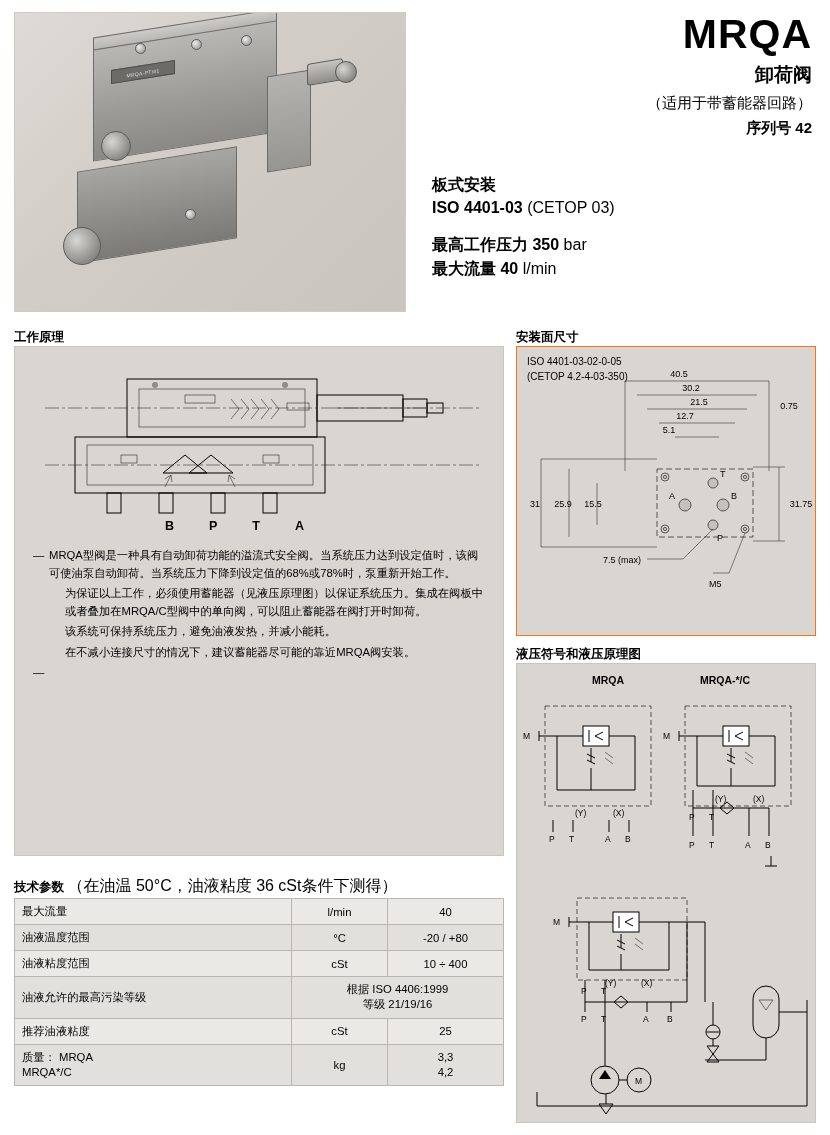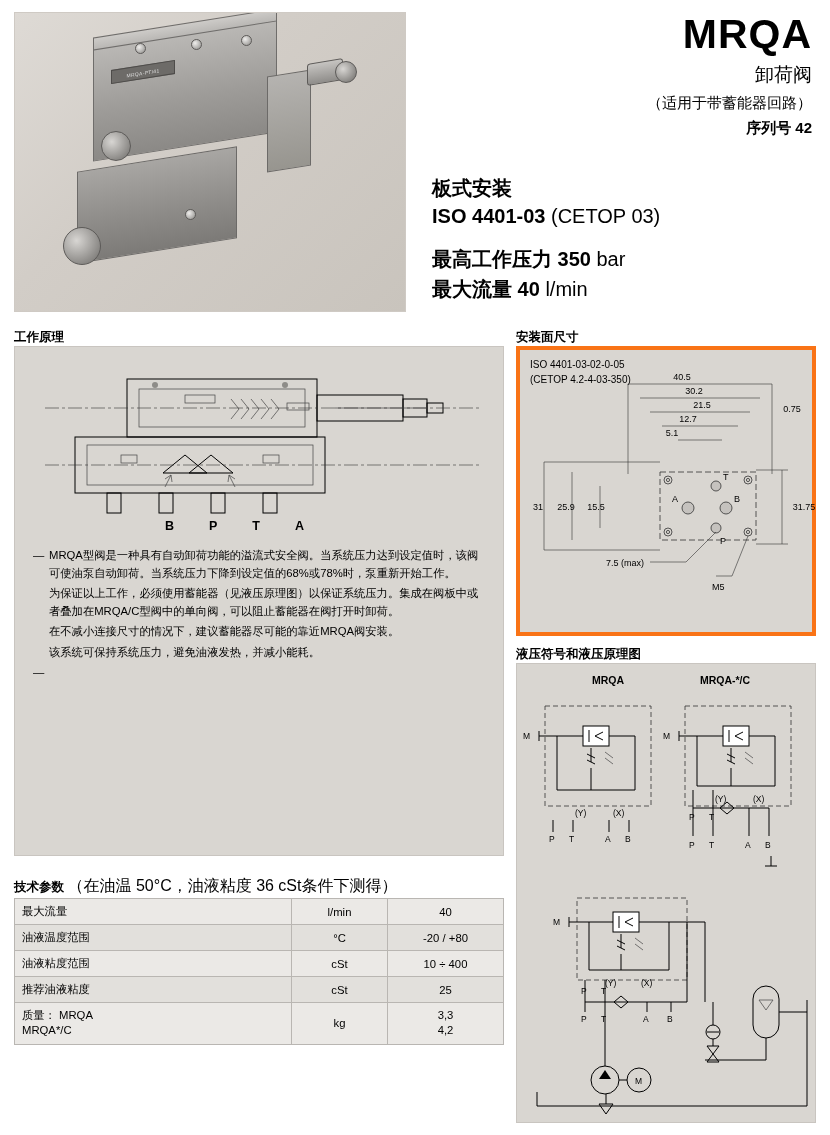--- a/index.html
+++ b/index.html
@@ -62,26 +62,26 @@
   }
   .label-plate {
     position:absolute; left:96px; top:52px; width:64px; height:14px;
     background:#6d6b68; border:1px solid #4e4c4a;
     transform: skewY(-9deg);
     color:#ddd; font-size:5px; text-align:center; line-height:14px; letter-spacing:.3px;
   }
 
   .title-block { position:absolute; right:18px; top:14px; text-align:right; }
   .title-main { font-size:41px; font-weight:bold; letter-spacing:1px; line-height:1; }
-  .title-sub { font-size:19px; font-weight:normal; margin-top:7px; }
+  .title-sub { font-size:19px; font-weight:bold; margin-top:7px; }
   .title-note { font-size:15px; margin-top:6px; }
   .title-serial { font-size:15px; font-weight:bold; margin-top:6px; }
 
   .spec-block { position:absolute; left:432px; top:175px; }
-  .spec-line { font-size:20px; font-weight:bold; margin-bottom:3px; }
+  .spec-line { font-size:16px; font-weight:bold; margin-bottom:3px; }
   .spec-line .light { font-weight:normal;text-align:center; }
   .spec-gap { height:15px; }
 
   
   .sec-h { font-size:12.5px; font-weight:bold; }
   .sec-h .small { font-weight:normal; font-size:16px; }
 
   
   #wp-head { position:absolute; left:14px; top:329px; }
   .wp-box {
@@ -90,27 +90,27 @@
   }
   .wp-diagram { position:absolute; left:20px; top:12px; width:450px; height:160px; }
   .port-row {
     position:absolute; left:150px; top:172px; width:140px;
     display:flex; justify-content:space-between;
     font-size:12.5px; font-weight:bold; letter-spacing:1px;
   }
   .wp-text { position:absolute; left:18px; top:200px; width:456px; font-size:11.3px; line-height:1.55; }
   .wp-item { display:flex; margin-bottom:3px; }
   .wp-dash { width:16px; flex:0 0 16px; }
-  .wp-p { margin-left:16px; margin-bottom:3px; }
+  .wp-p { margin-left:32px; margin-bottom:3px; }
 
   
   #dim-head { position:absolute; left:516px; top:329px; }
   .dim-box {
     position:absolute; left:516px; top:346px; width:300px; height:290px;
-    background:#d9d6d1; border:4px solid #f97316;
+    background:#d9d6d1; border:1px solid #f97316;
   }
   .dim-code { position:absolute; left:10px; top:8px; font-size:10px; line-height:1.45; }
   .dim-draw { position:absolute; left:0; top:0; width:300px; height:290px; }
 
   
   #sym-head { position:absolute; left:516px; top:646px; }
   .sym-box {
     position:absolute; left:516px; top:663px; width:300px; height:460px;
     background:#d9d6d1; border:1px solid #c9c5c0;
   }
@@ -236,22 +236,22 @@
       <span>T</span>
       <span>A</span>
     </div>
 
     <div class="wp-text">
       <div class="wp-item">
         <span class="wp-dash">—</span>
         <span>MRQA型阀是一种具有自动卸荷功能的溢流式安全阀。当系统压力达到设定值时，该阀可使油泵自动卸荷。当系统压力下降到设定值的68%或78%时，泵重新开始工作。</span>
       </div>
       <div class="wp-p">为保证以上工作，必须使用蓄能器（见液压原理图）以保证系统压力。集成在阀板中或者叠加在MRQA/C型阀中的单向阀，可以阻止蓄能器在阀打开时卸荷。</div>
+      <div class="wp-p">该系统可保持系统压力，避免油液发热，并减小能耗。</div>
       <div class="wp-p">在不减小连接尺寸的情况下，建议蓄能器尽可能的靠近MRQA阀安装。</div>
-      <div class="wp-p">该系统可保持系统压力，避免油液发热，并减小能耗。</div>
       <div class="wp-item">
         <span class="wp-dash">—</span>
       </div>
     </div>
   </div>
 
   <div class="sec-h" id="dim-head">安装面尺寸</div>
   <div class="dim-box">
     <div class="dim-code">
       <div>ISO 4401-03-02-0-05</div>
@@ -488,20 +488,25 @@
       <td class="c1">油液温度范围</td>
       <td class="c2">°C</td>
       <td class="c3">-20 / +80</td>
     </tr>
     <tr>
       <td class="c1">油液粘度范围</td>
       <td class="c2">cSt</td>
       <td class="c3">10 ÷ 400</td>
     </tr>
     <tr>
+      <td class="c1">油液允许的最高污染等级</td>
+      <td class="c2 two-line" colspan="2" style="text-align:center; white-space:pre-line;">根据 ISO 4406:1999
+等级 21/19/16</td>
+    </tr>
+    <tr>
       <td class="c1">推荐油液粘度</td>
       <td class="c2">cSt</td>
       <td class="c3">25</td>
     </tr>
     <tr>
       <td class="c1 two-line" style="white-space:pre-line;">质量：   MRQA
             MRQA*/C</td>
       <td class="c2">kg</td>
       <td class="c3 two-line" style="white-space:pre-line;">3,3
 4,2</td>

